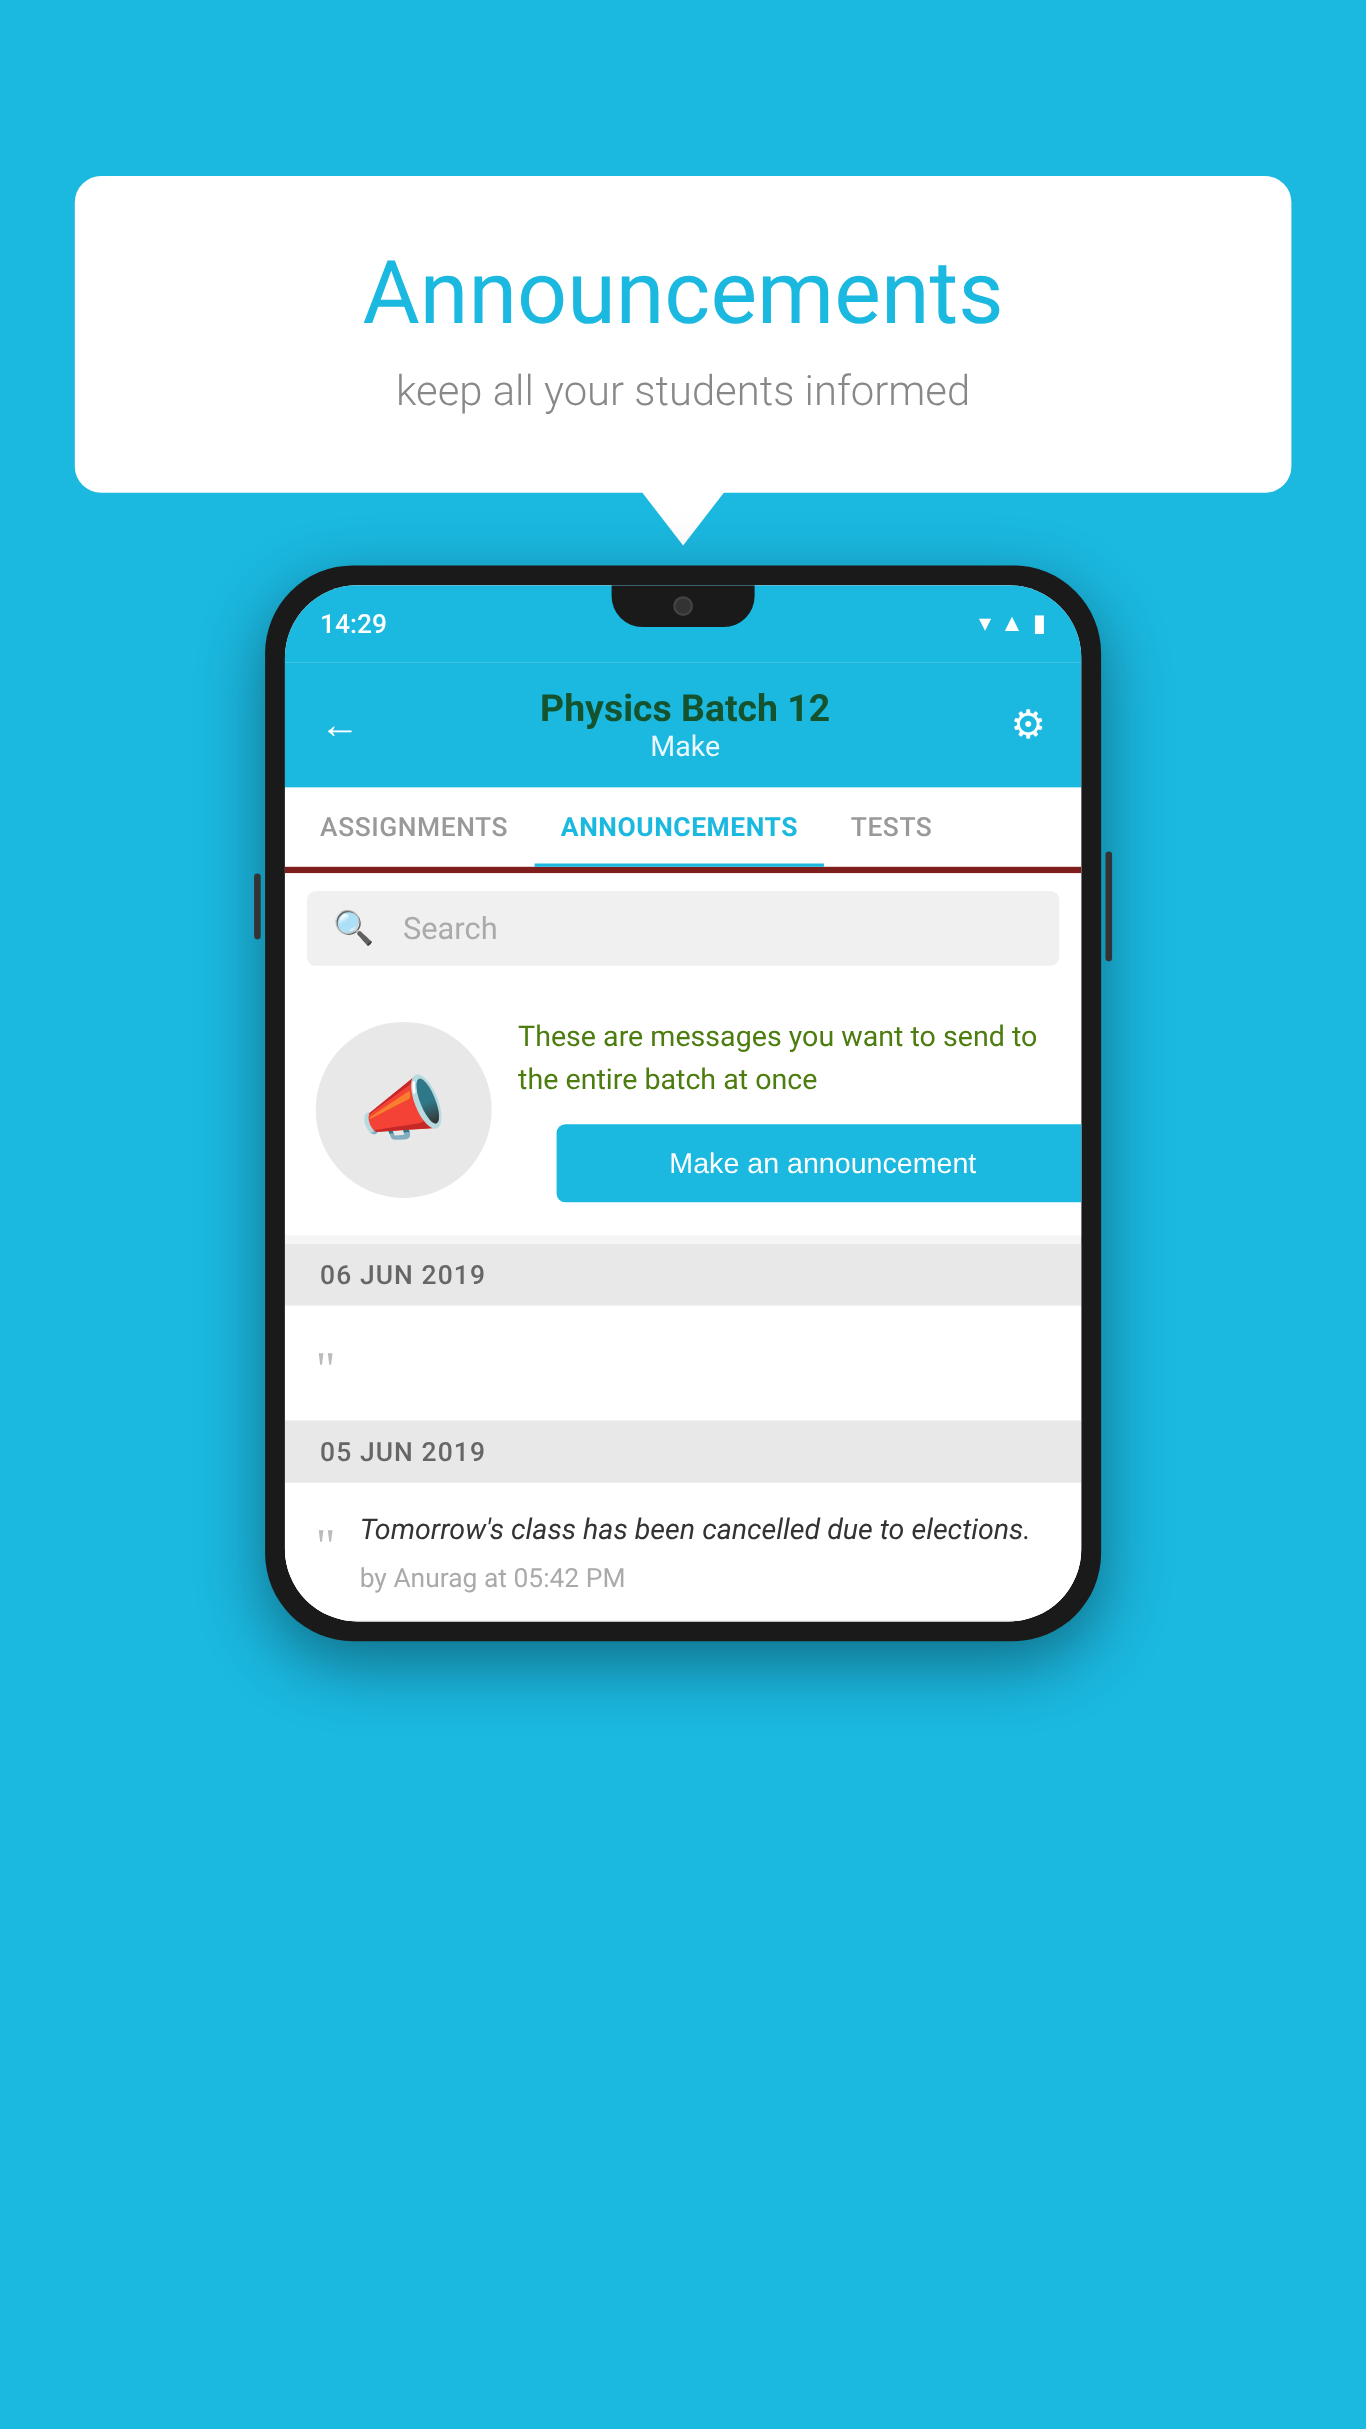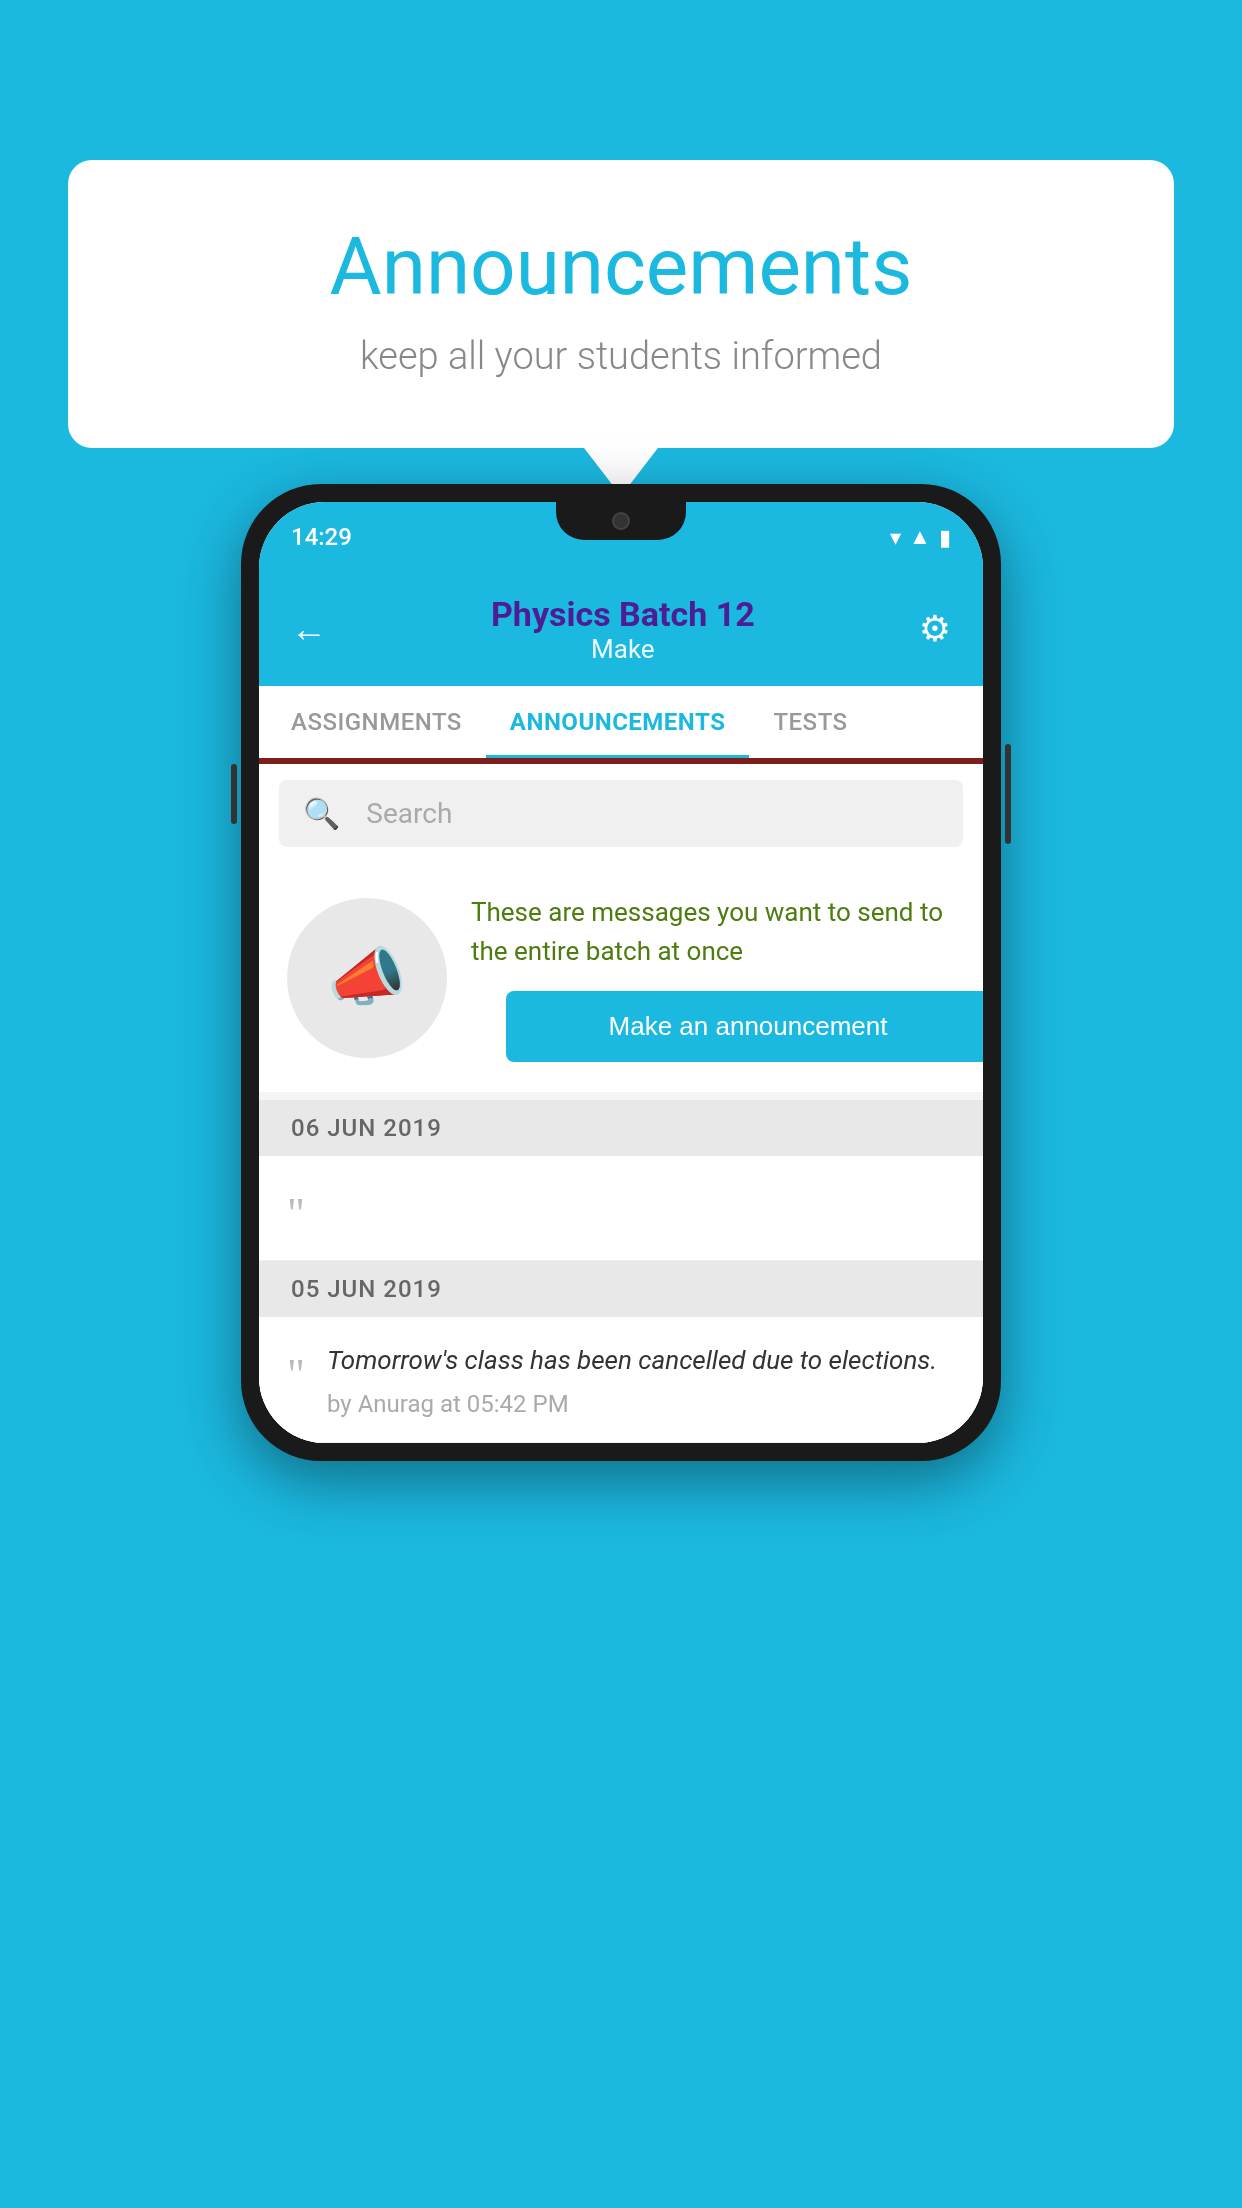--- a/index.html
+++ b/index.html
@@ -51,21 +51,21 @@
 
     .speech-bubble-subtitle {
       font-size: 38px;
       color: #888;
       font-weight: 300;
     }
 
     
     .phone-wrapper {
       position: absolute;
-      top: 484px;
+      top: 514px;
       left: 50%;
       transform: translateX(-50%);
       width: 760px;
     }
 
     .phone-outer {
       background: #1a1a1a;
       border-radius: 80px;
       padding: 18px;
       box-shadow: 0 20px 60px rgba(0,0,0,0.4);
@@ -143,21 +143,21 @@
       font-size: 36px;
       cursor: pointer;
     }
 
     .header-title-group {
       text-align: center;
       flex: 1;
     }
 
     .header-title {
-      color: #4c1d95;
+      color: #14532d;
       font-size: 34px;
       font-weight: 700;
     }
 
     .header-subtitle {
       color: rgba(255,255,255,0.9);
       font-size: 26px;
       font-weight: 400;
     }
 

